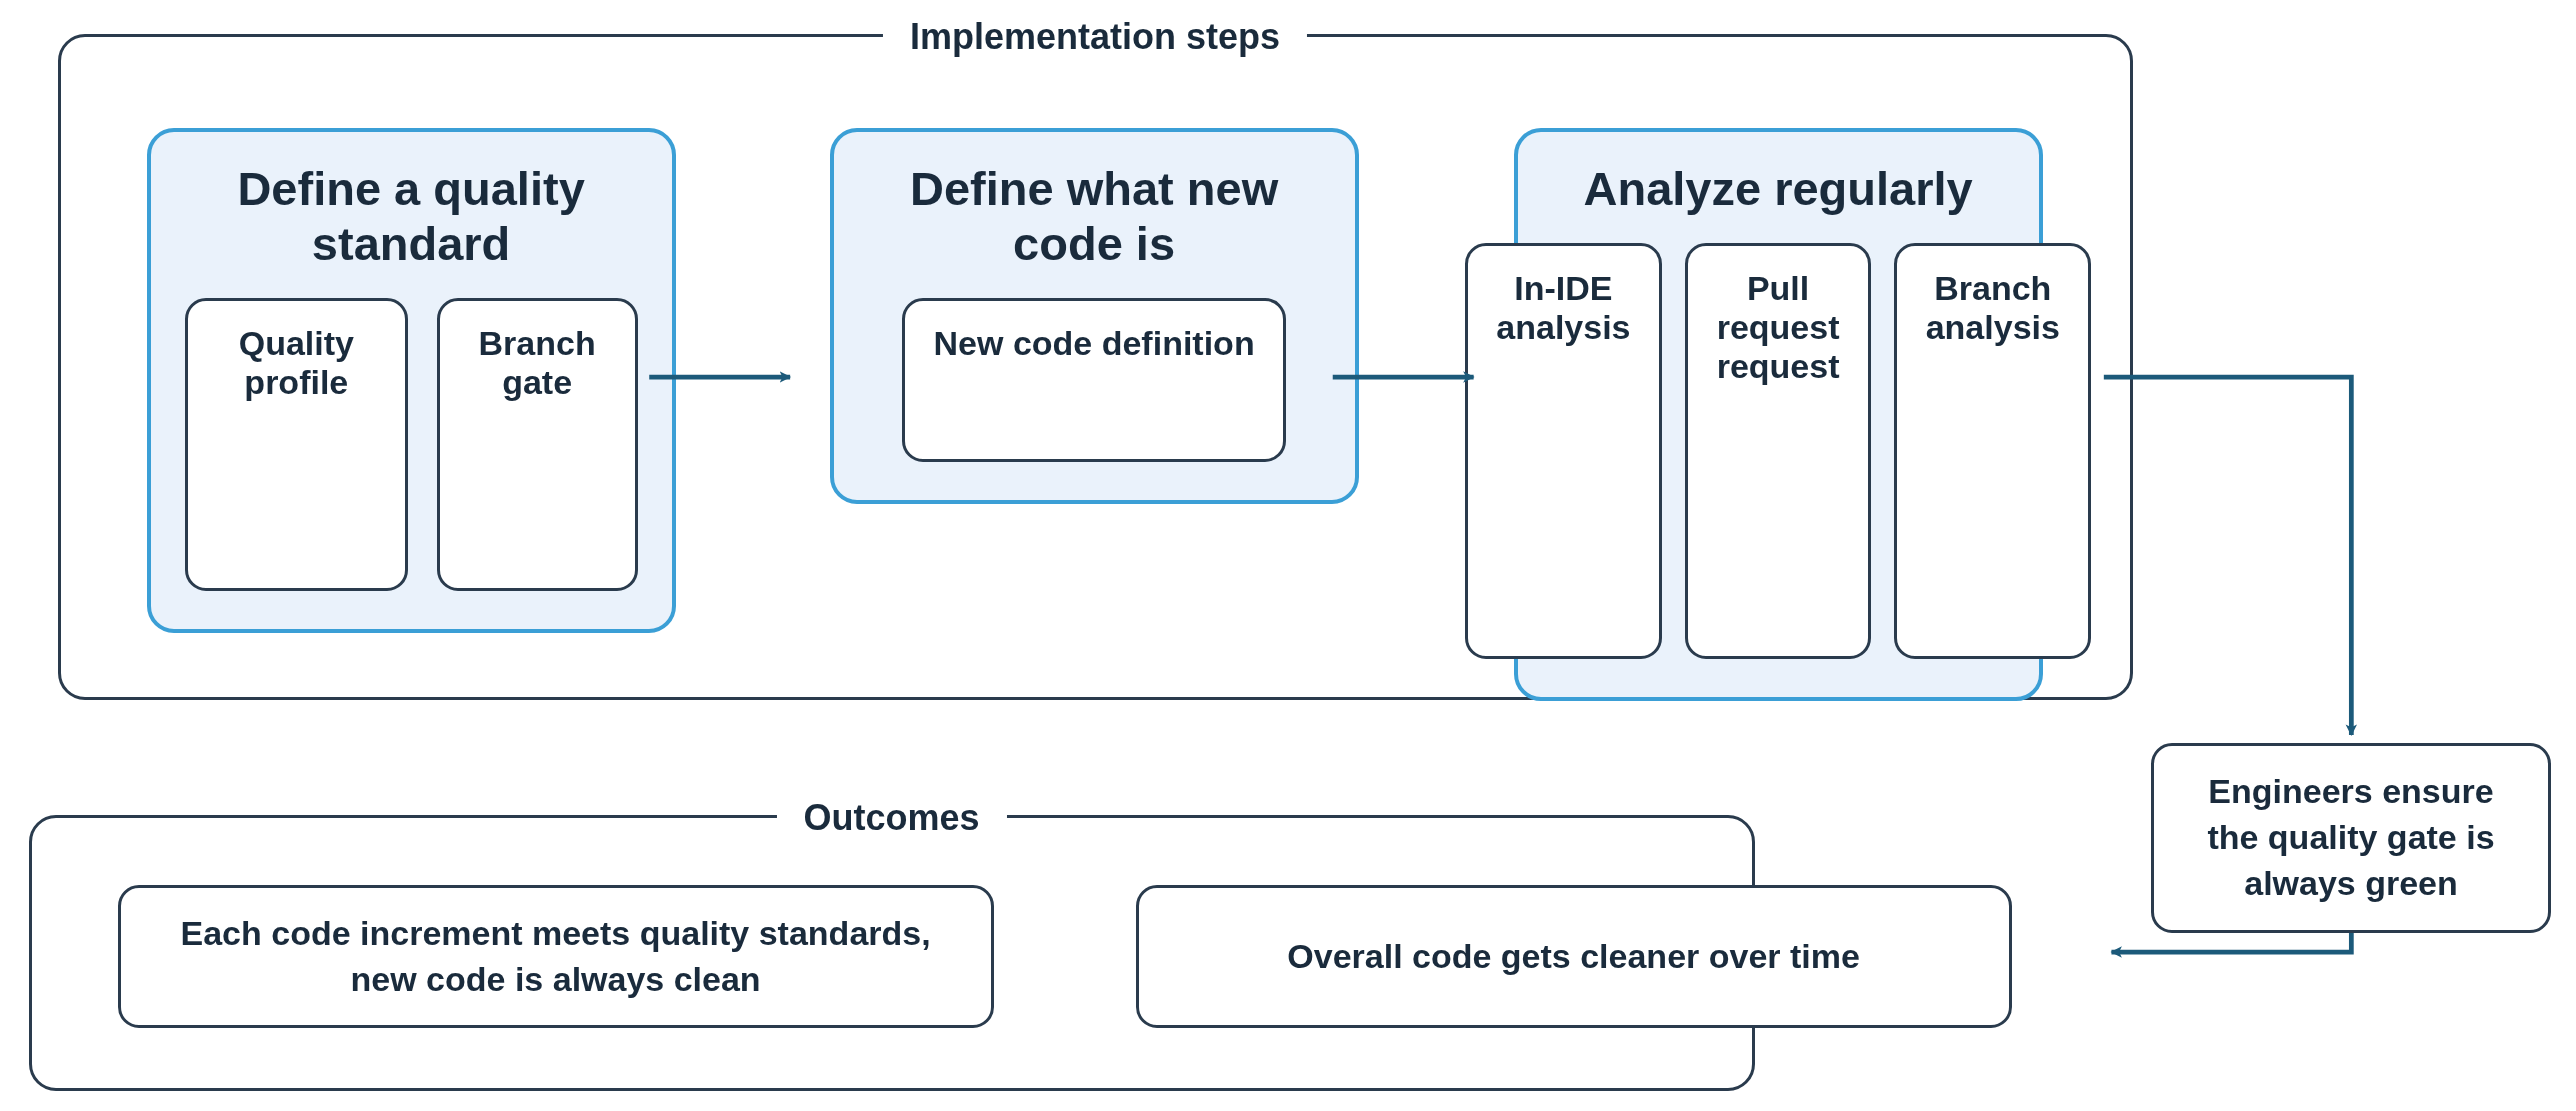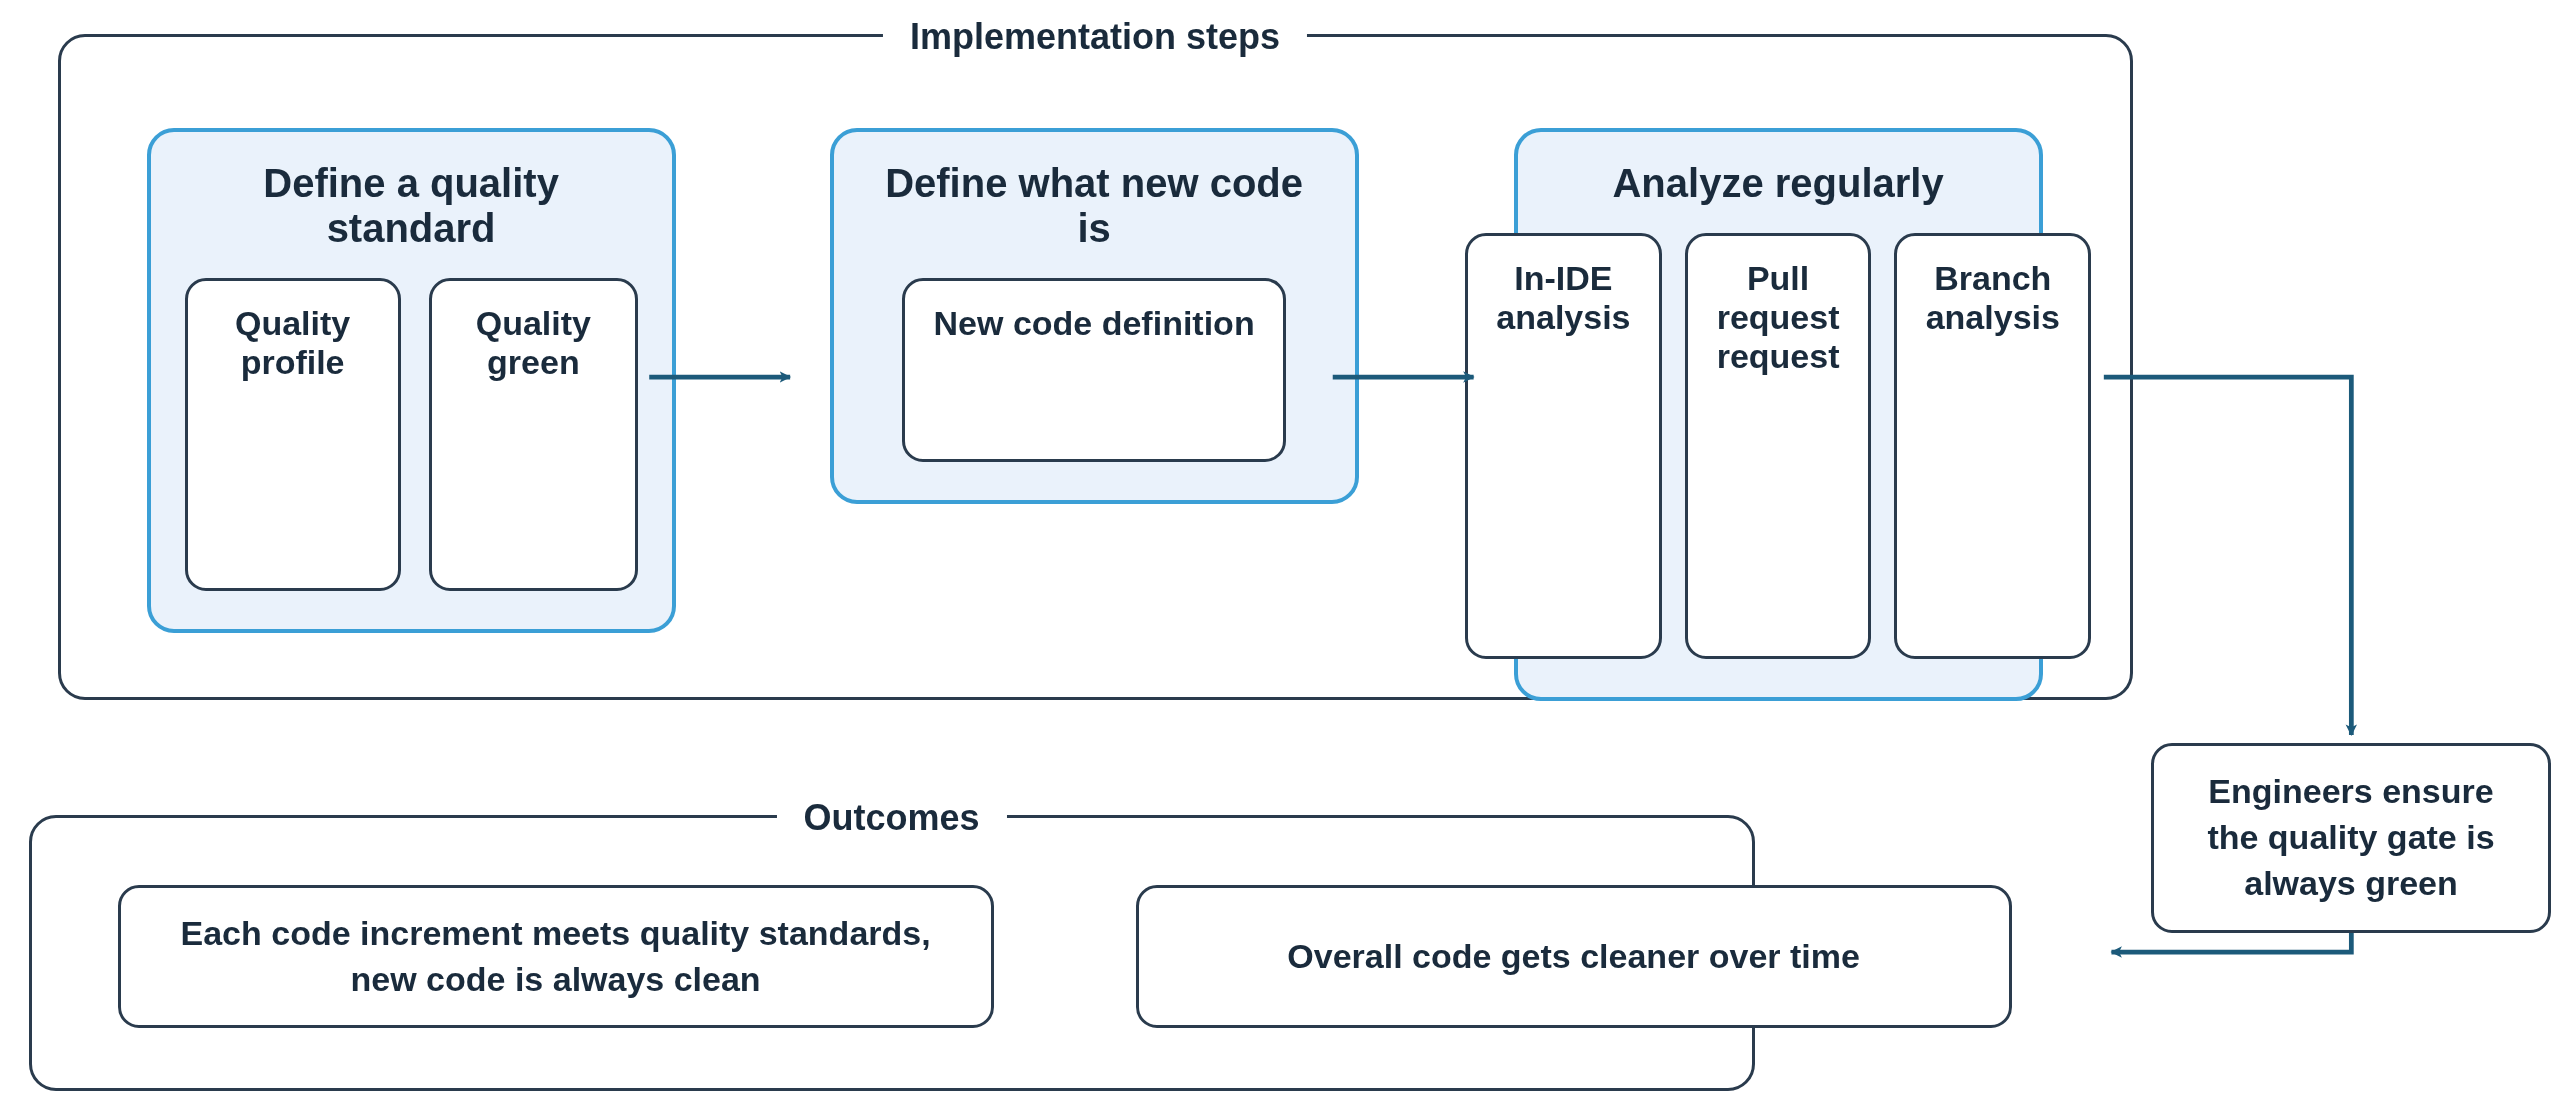--- a/index.html
+++ b/index.html
@@ -32,21 +32,21 @@
     position: absolute;
     border: 4.8px solid #3b9fd6;
     background: #eaf2fb;
     border-radius: 27px;
     padding: 28.6px 34px 38px 34px;
     display: flex;
     flex-direction: column;
     align-items: center;
   }
   .step-title {
-    font-size: 40px;
+    font-size: 47px;
     font-weight: 700;
     margin-bottom: 27px;
     text-align: center;
   }
   .step-body {
     display: flex;
     flex-direction: row;
     gap: 28.6px;
     width: 100%;
     justify-content: center;
@@ -86,21 +86,21 @@
 </head>
 <body>
 
 <div class="outer-box" style="left:28.6px; top:34px; width:2075px; height:666px;margin-left:29px;">
   <div class="outer-title">Implementation steps</div>
 
   <div class="step-box" style="left:86px; top:91px; width:529px; height:505px;">
     <div class="step-title">Define a quality standard</div>
     <div class="step-body">
       <div class="chip">Quality profile</div>
-      <div class="chip">Quality green</div>
+      <div class="chip">Branch gate</div>
     </div>
   </div>
 
   <div class="step-box" style="left:769px; top:91px; width:529px; height:376px;">
     <div class="step-title">Define what new code is</div>
     <div class="step-body">
       <div class="chip">New code definition</div>
     </div>
   </div>
 

